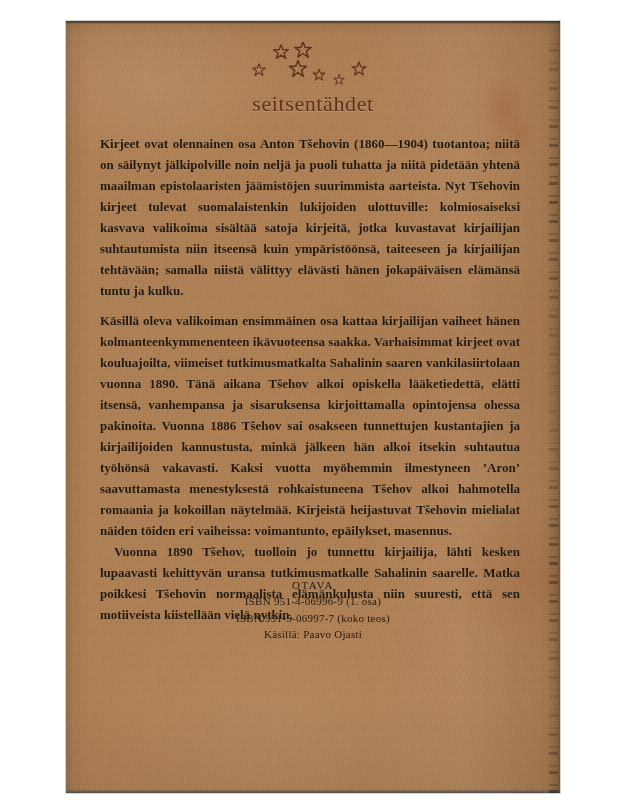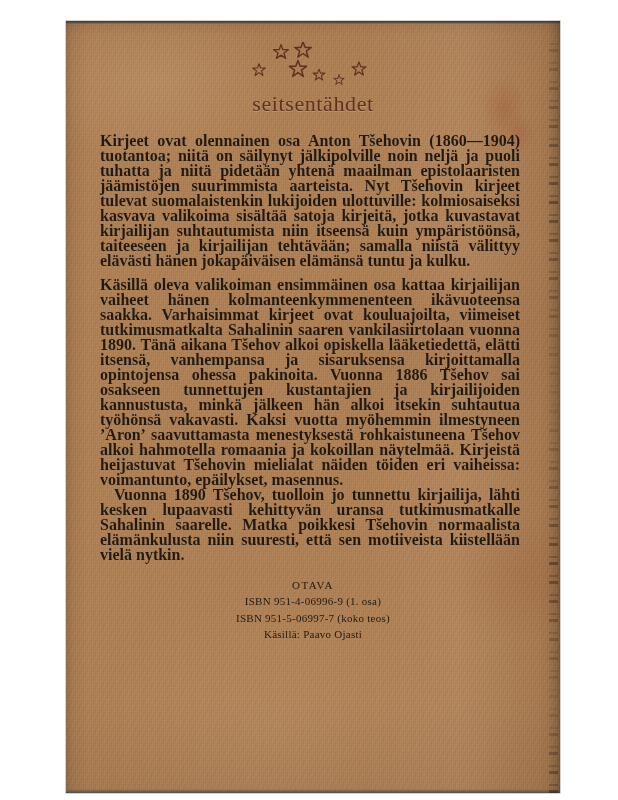--- a/index.html
+++ b/index.html
@@ -162,22 +162,22 @@
     text-shadow: 0 0.5px 0 rgba(255,230,200,0.22);
   }
 
   #blurb {
     position: absolute;
     left: 34px;
     top: 112px;
     width: 420px;
     color: #211a12;
     font-family: "Liberation Serif", "DejaVu Serif", serif;
-    font-size: 16px;
-    line-height: 15.0px;
+    font-size: 13px;
+    line-height: 21px;
     text-align: justify;
     text-justify: inter-word;
     font-weight: 700;
     -webkit-font-smoothing: none;
     text-shadow: 0 0.4px 0 rgba(255,235,210,0.14);
   }
   #blurb p {
     margin: 0 0 9px 0;
     hyphens: auto;
     -webkit-hyphens: auto;

